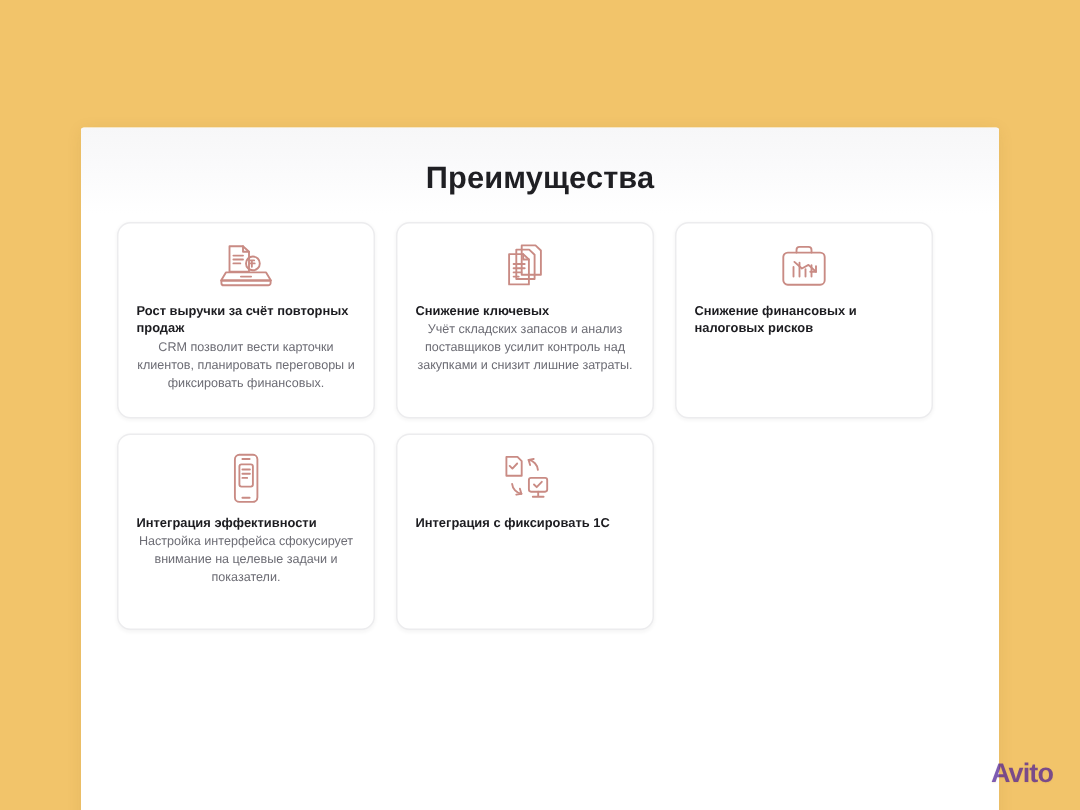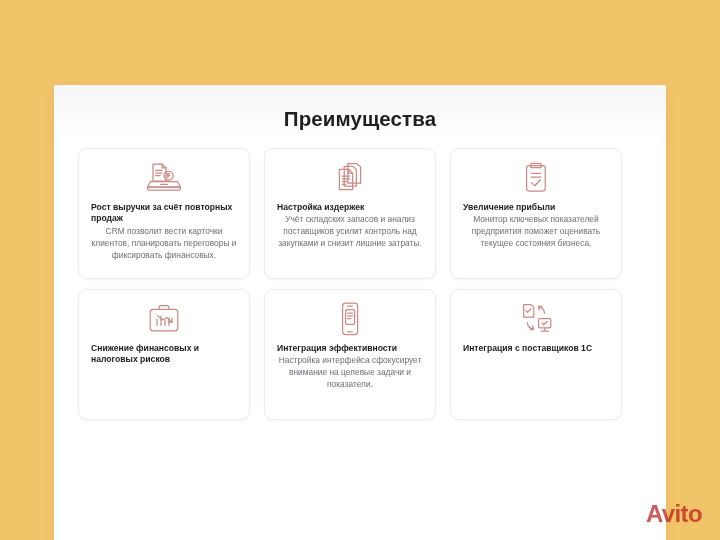--- a/index.html
+++ b/index.html
@@ -104,23 +104,23 @@
     right: 18px;
     bottom: 14px;
     display: flex;
     align-items: center;
     gap: 5px;
     opacity: 0.72;
     user-select: none;
   }
   .avito-dots { display: block; }
   .avito-word {
-    font-size: 24px;
+    font-size: 18px;
     font-weight: bold;
-    color: #b91c1c;
+    color: #4c1d95;
     letter-spacing: -0.6px;
     line-height: 1;
     text-shadow: 0 1px 1px rgba(190, 145, 60, 0.25);
   }
 </style>
 </head>
 <body>
 
 <div class="slide-panel">
 
@@ -150,36 +150,24 @@
     <div class="benefit-card">
       <div class="card-icon">
         <svg width="32" height="34" viewBox="0 0 32 34" fill="none" stroke="#c98b84" stroke-width="1.25" stroke-linecap="round" stroke-linejoin="round">
           <path d="M13.8 2.6 h9.2 l3.6 3.4 v16.2 h-12.8 z"></path>
           <path d="M10.2 5.4 h8.6 l3.6 3.4 v16.2 h-12.2 z"></path>
           <path d="M5.4 8.4 h9.4 l3.8 3.6 v16.6 h-13.2 z"></path>
           <path d="M14.8 8.4 v3.6 h3.8"></path>
           <path d="M8.4 15 h7.4 M8.4 17.8 h7.4 M8.4 20.6 h5.2 M8.4 23.4 h3.4"></path>
         </svg>
       </div>
-      <div class="card-title">Настройка издержек</div>
+      <div class="card-title">Снижение ключевых</div>
       <div class="card-text">Учёт складских запасов и анализ поставщиков усилит контроль над закупками и снизит лишние затраты.</div>
     </div>
 
-    <div class="benefit-card">
-      <div class="card-icon">
-        <svg width="26" height="34" viewBox="0 0 26 34" fill="none" stroke="#c98b84" stroke-width="1.25" stroke-linecap="round" stroke-linejoin="round">
-          <rect x="3.6" y="4.6" width="18.6" height="25.4" rx="2.4"></rect>
-          <path d="M9.2 2.4 h7.4 a1.6 1.6 0 0 1 1.6 1.6 v2.6 h-10.6 v-2.6 a1.6 1.6 0 0 1 1.6 -1.6 z"></path>
-          <path d="M8.2 12.4 h9.4 M8.2 16 h9.4"></path>
-          <path d="M8.6 21.6 l3.2 3.2 l5.6 -6"></path>
-        </svg>
-      </div>
-      <div class="card-title">Увеличение прибыли</div>
-      <div class="card-text">Монитор ключевых показателей предприятия поможет оценивать текущее состояния бизнеса.</div>
-    </div>
 
     <div class="benefit-card">
       <div class="card-icon">
         <svg width="36" height="32" viewBox="0 0 36 32" fill="none" stroke="#c98b84" stroke-width="1.25" stroke-linecap="round" stroke-linejoin="round">
           <path d="M13 6.4 v-1.8 a2 2 0 0 1 2 -2 h6 a2 2 0 0 1 2 2 v1.8"></path>
           <rect x="4.2" y="6.4" width="27.6" height="21.4" rx="3"></rect>
           <path d="M11 22.4 v-6.4 M15 22.4 v-9.2 M19 22.4 v-5 M23 22.4 v-7.6"></path>
           <path d="M11.6 12.6 l5 4.4 l4.4 -2.4 l5 4.6"></path>
           <path d="M26 15.4 v3.8 h-3.8"></path>
         </svg>
@@ -208,21 +196,21 @@
           <path d="M8.8 8.6 l1.8 1.8 l3.2 -3.4"></path>
           <path d="M21.4 4.6 a7.4 7.4 0 0 1 6.2 6.6"></path>
           <path d="M21.4 4.6 l1 3.4 M21.4 4.6 l3.4 -0.6"></path>
           <rect x="21.6" y="16.6" width="12.2" height="9.2" rx="1.4"></rect>
           <path d="M25 21 l1.8 1.8 l3.4 -3.6"></path>
           <path d="M27.8 25.8 v3.4 M24.2 29.2 h7.2"></path>
           <path d="M16.6 27.2 a7.4 7.4 0 0 1 -6.2 -6.6"></path>
           <path d="M16.6 27.2 l-1 -3.4 M16.6 27.2 l-3.4 0.6"></path>
         </svg>
       </div>
-      <div class="card-title">Интеграция с поставщиков 1С</div>
+      <div class="card-title">Интеграция с фиксировать 1С</div>
     </div>
 
   </div>
 </div>
 
 <div class="avito-watermark">
   <svg class="avito-dots" width="22" height="22" viewBox="0 0 22 22">
     <circle cx="6.2" cy="7.2" r="5.2" fill="#ffffff"></circle>
     <circle cx="16.4" cy="5.6" r="3.4" fill="#ffffff"></circle>
     <circle cx="5.2" cy="17.4" r="3.6" fill="#ffffff"></circle>

